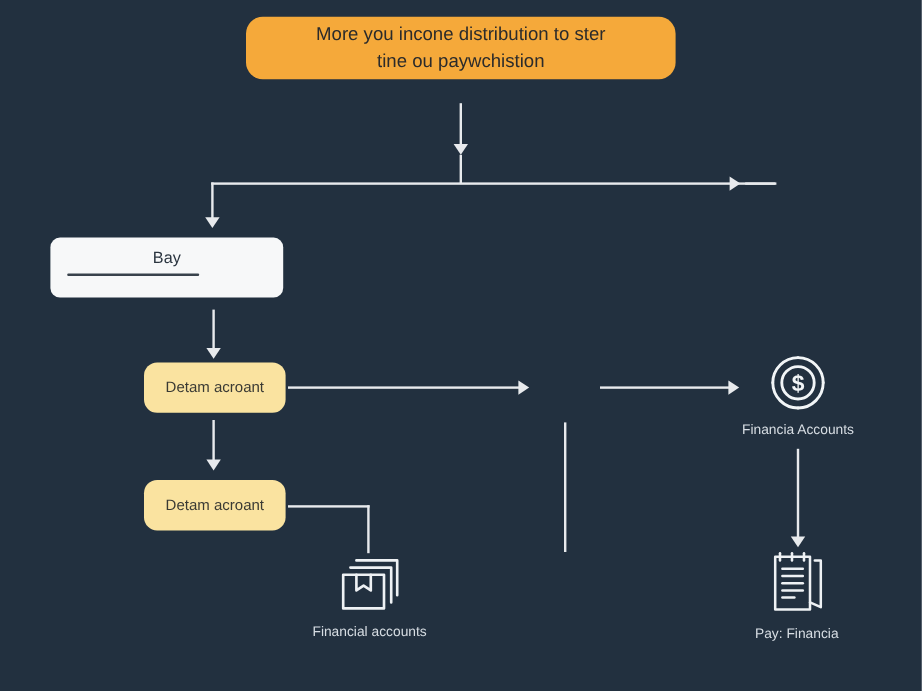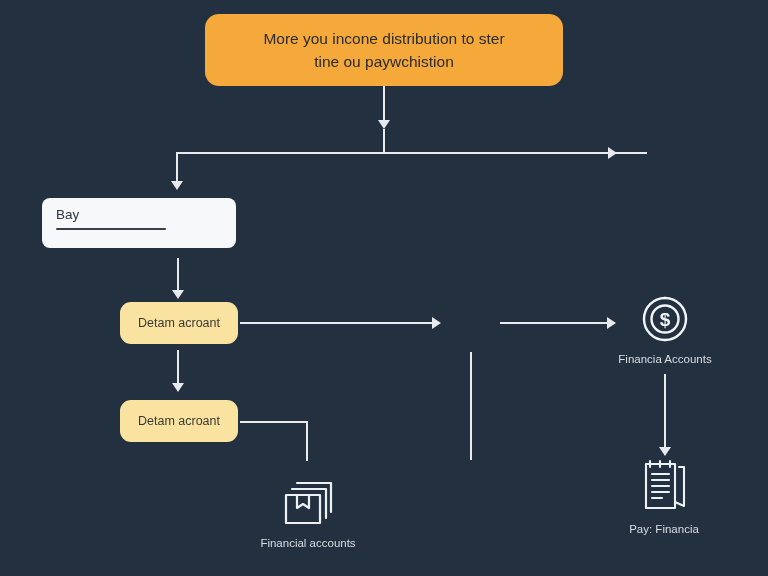--- a/index.html
+++ b/index.html
@@ -17,21 +17,21 @@
     width: 768px;
     height: 576px;
     background: #22303f;
   }
   
   #header-banner {
     position: absolute;
     left: 205px;
     top: 14px;
     width: 358px;
-    height: 72px;
+    height: 52px;
     background: #f5a93a;
     border-radius: 14px;
     display: flex;
     flex-direction: column;
     align-items: center;
     justify-content: center;
     box-sizing: border-box;
     padding: 6px 18px;
   }
   #header-banner .line {
@@ -45,20 +45,21 @@
   #white-card {
     position: absolute;
     left: 42px;
     top: 198px;
     width: 194px;
     height: 50px;
     background: #f7f8f9;
     border-radius: 8px;
     box-sizing: border-box;
     padding: 9px 14px;
+    text-align: center;
   }
   #white-card .card-title {
     color: #2b3540;
     font-size: 13.5px;
     line-height: 15px;
   }
   #white-card .card-rule {
     margin-top: 6px;
     width: 110px;
     height: 2px;
@@ -190,21 +191,21 @@
           <path d="M25 46 A21 21 0 0 1 4 25"></path>
           <path d="M4 25 A21 21 0 0 1 25 4"></path>
         </g>
         <circle cx="25" cy="25" r="13.5" fill="none" stroke="#f2f5f7" stroke-width="2.4"></circle>
         <text x="25" y="32" fill="#f2f5f7" font-family="Liberation Sans, sans-serif" font-size="19" font-weight="bold" text-anchor="middle">$</text>
       </svg>
     </div>
     <div class="icon-label">Financia Accounts</div>
   </div>
 
-  <div class="icon-node" style="left:249px; top:478px; width:118px;">
+  <div class="icon-node" style="left:249px; top:462px; width:118px;">
     <div class="icon-glyph">
       <svg width="58" height="50" viewBox="0 0 58 50">
         <g fill="none" stroke="#eef1f4" stroke-width="2.2" stroke-linejoin="round" stroke-linecap="round">
           <path d="M18 5 L52 5 L52 34"></path>
           <path d="M13 11 L47 11 L47 40"></path>
           <path d="M7 17 L41 17 L41 45 L7 45 Z"></path>
           <path d="M18 17 L18 30 L24 26 L30 30 L30 17"></path>
         </g>
       </svg>
     </div>

